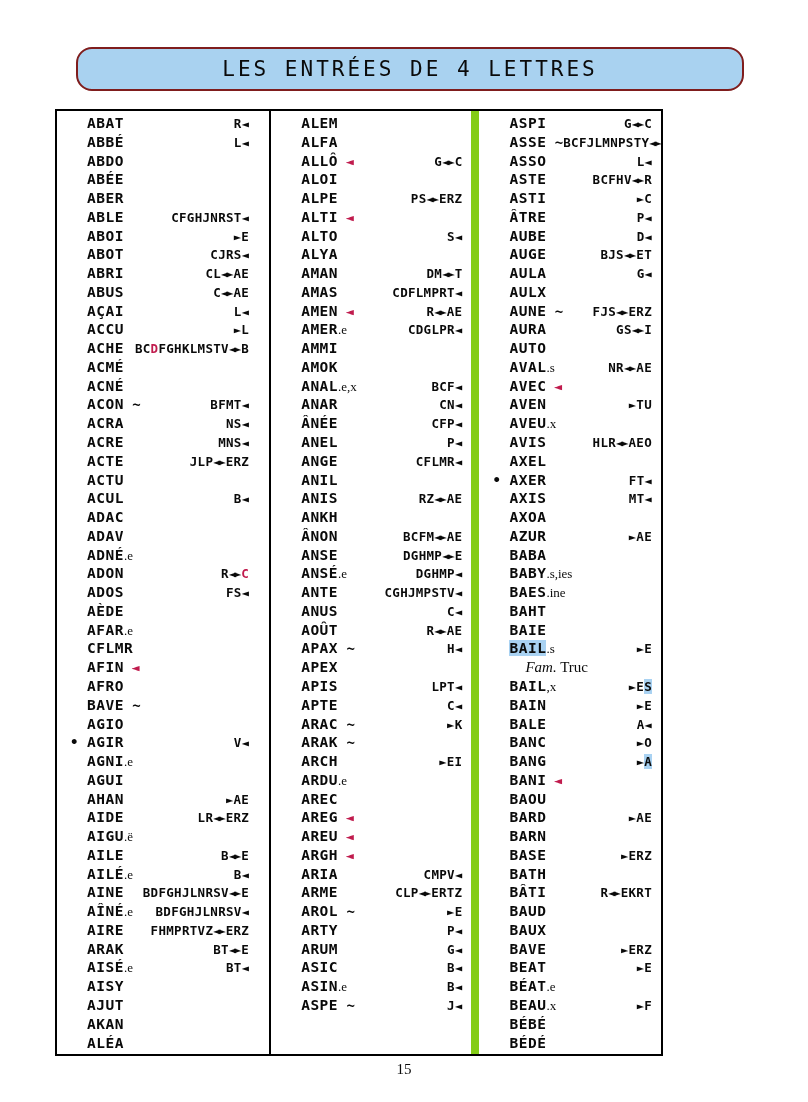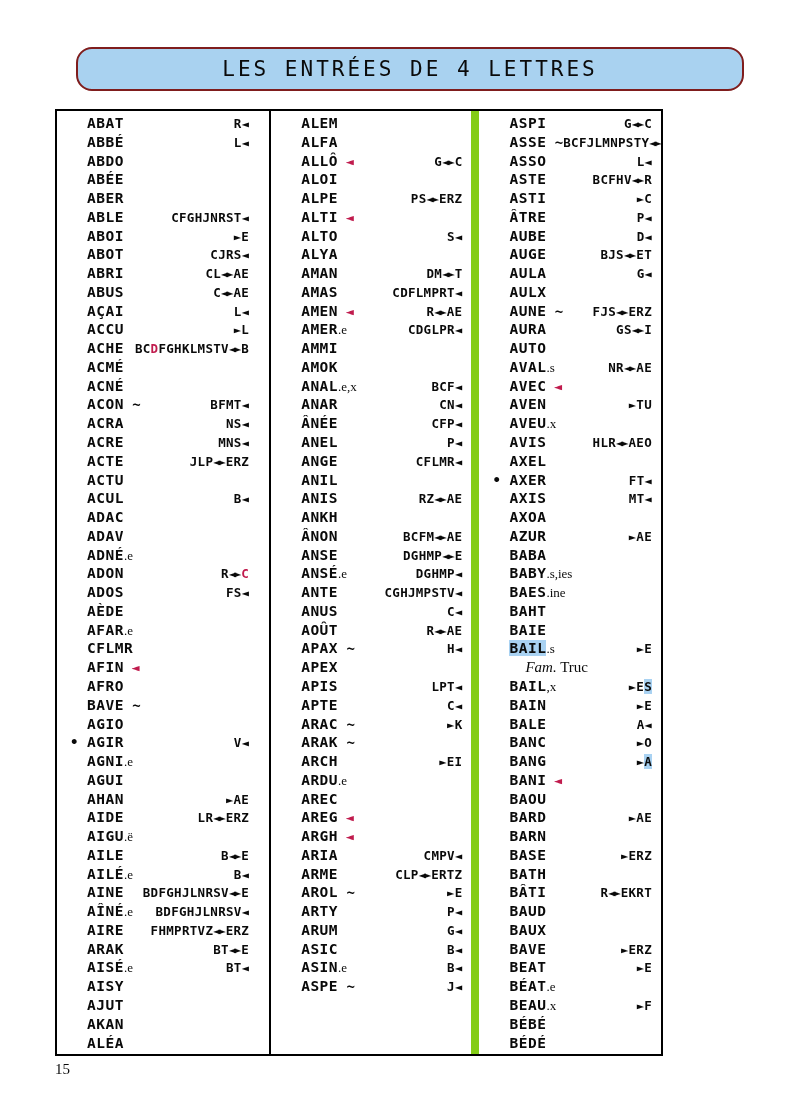--- a/index.html
+++ b/index.html
@@ -33,21 +33,21 @@
   .redtri{color:#c01b4d;font-size:13px;font-weight:bold;}
   .bullet{position:absolute;left:13px;font-size:14px;font-weight:bold;}
   .right{font-size:12.5px;font-weight:bold;letter-spacing:0.3px;}
   .tri{font-size:12px;}
   .dia{font-size:12px;letter-spacing:-2px;margin-right:2px;}
   .redl{color:#c01b4d;}
   .hlc{background:#a9d2f2;}
   .note{font-family:"Liberation Serif",serif;font-size:15px;font-weight:normal;padding-left:16px;}
   .note .fam{font-style:italic;}
   .footer{
-    position:absolute;top:1061px;left:55px;width:698px;
+    position:absolute;top:1061px;left:55px;width:698px;text-align:center;
     font-family:"Liberation Serif",serif;font-size:15px;
   }
 </style>
 </head>
 <body>
 
 <div class="header-box">
   <span class="header-title">LES ENTRÉES DE 4 LETTRES</span>
 </div>
 
@@ -401,20 +401,24 @@
       </div>
       <div class="row">
         <span><span class="word">AREC</span></span>
         <span class="right"></span>
       </div>
       <div class="row">
         <span><span class="word">AREG</span><span class="redtri"> ◄</span></span>
         <span class="right"></span>
       </div>
       <div class="row">
+        <span><span class="word">AREU</span><span class="redtri"> ◄</span></span>
+        <span class="right"></span>
+      </div>
+      <div class="row">
         <span><span class="word">ARGH</span><span class="redtri"> ◄</span></span>
         <span class="right"></span>
       </div>
       <div class="row">
         <span><span class="word">ARIA</span></span>
         <span class="right">CMPV<span class="tri">◄</span></span>
       </div>
       <div class="row">
         <span><span class="word">ARME</span></span>
         <span class="right">CLP<span class="dia">◄►</span>ERTZ</span>

